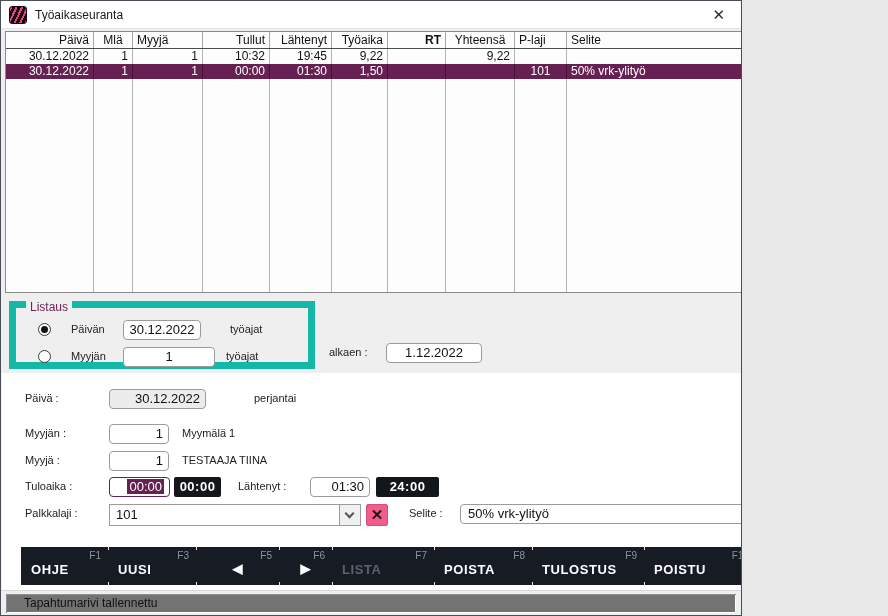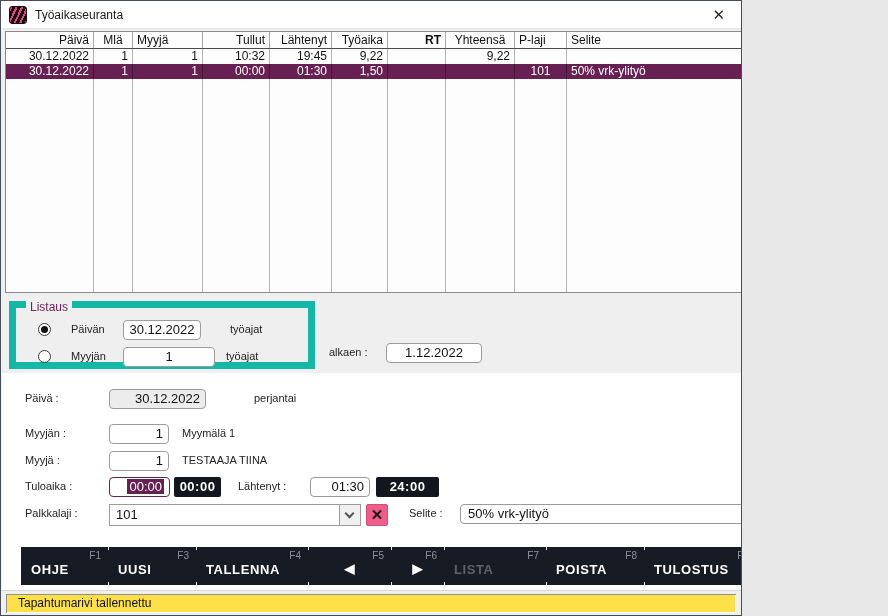--- a/index.html
+++ b/index.html
@@ -62,23 +62,23 @@
              border-radius:0; display:flex; }
   .tb-seg { position:relative; height:100%; }
   .tb-seg + .tb-seg::before { content:''; position:absolute; left:0; top:0; bottom:0; width:1px;
       background:linear-gradient(#e8e8e8 0 3px, transparent 3px calc(100% - 3px), #e8e8e8 calc(100% - 3px) 100%); }
   .tb-fkey { position:absolute; top:3px; right:7px; font-size:10px; color:#8d939c; }
   .tb-label { position:absolute; left:10px; bottom:8px; font-size:13px; font-weight:bold; color:#ffffff; letter-spacing:.6px; }
   .tb-seg.disabled .tb-label { color:#5a626d; }
   .tb-seg.arrow .tb-label { left:0; right:0; text-align:center; bottom:9px; font-size:13px; letter-spacing:0; }
   
   .statusbar { position:absolute; left:0; right:0; bottom:0; height:25px; background:#efefef; border-top:1px solid #d8d8d8; }
-  .status-field { position:absolute; left:5px; right:5px; top:3px; height:19px; background:#fde047;
+  .status-field { position:absolute; left:5px; right:5px; top:3px; height:19px; background:#737373;
                   box-shadow:inset 1px 1px 0 #8f8f8f, inset -1px -1px 0 #ffffff;
-                  font-size:12px; color:#111; line-height:19px; padding-left:12px; }
+                  font-size:12px; color:#111; line-height:19px; padding-left:18px; }
 </style>
 </head>
 <body>
 
 <div class="window">
 
   <div class="titlebar">
     <div class="app-icon"></div>
     <div class="title-text">Työaikaseuranta</div>
     <div class="close-btn">✕</div>
@@ -186,24 +186,20 @@
 
   <div class="toolbar" id="toolbar">
       <div class="tb-seg" style="flex: 0 0 87px;">
         <span class="tb-fkey">F1</span>
         <span class="tb-label">OHJE</span>
       </div>
       <div class="tb-seg" style="flex: 0 0 88px;">
         <span class="tb-fkey">F3</span>
         <span class="tb-label">UUSI</span>
       </div>
-      <div class="tb-seg" style="flex: 0 0 112px;">
-        <span class="tb-fkey">F4</span>
-        <span class="tb-label">TALLENNA</span>
-      </div>
       <div class="tb-seg arrow" style="flex: 0 0 83px;">
         <span class="tb-fkey">F5</span>
         <span class="tb-label">◀</span>
       </div>
       <div class="tb-seg arrow" style="flex: 0 0 53px;">
         <span class="tb-fkey">F6</span>
         <span class="tb-label">▶</span>
       </div>
       <div class="tb-seg disabled" style="flex: 0 0 102px; text-align: right;">
         <span class="tb-fkey">F7</span>

